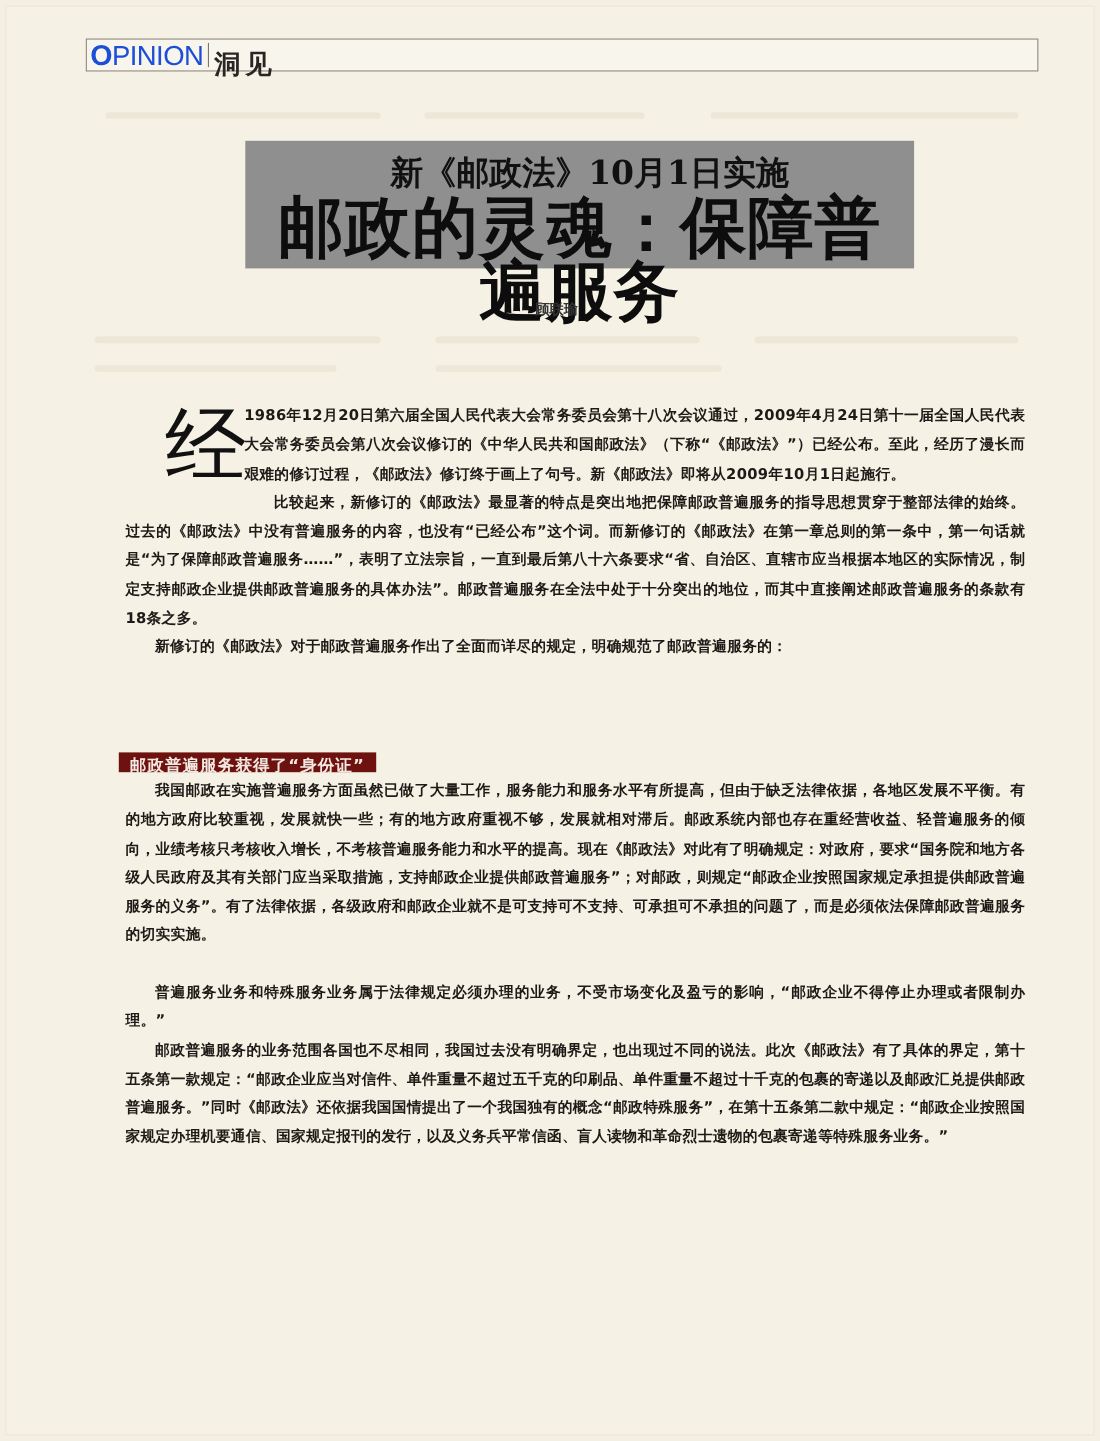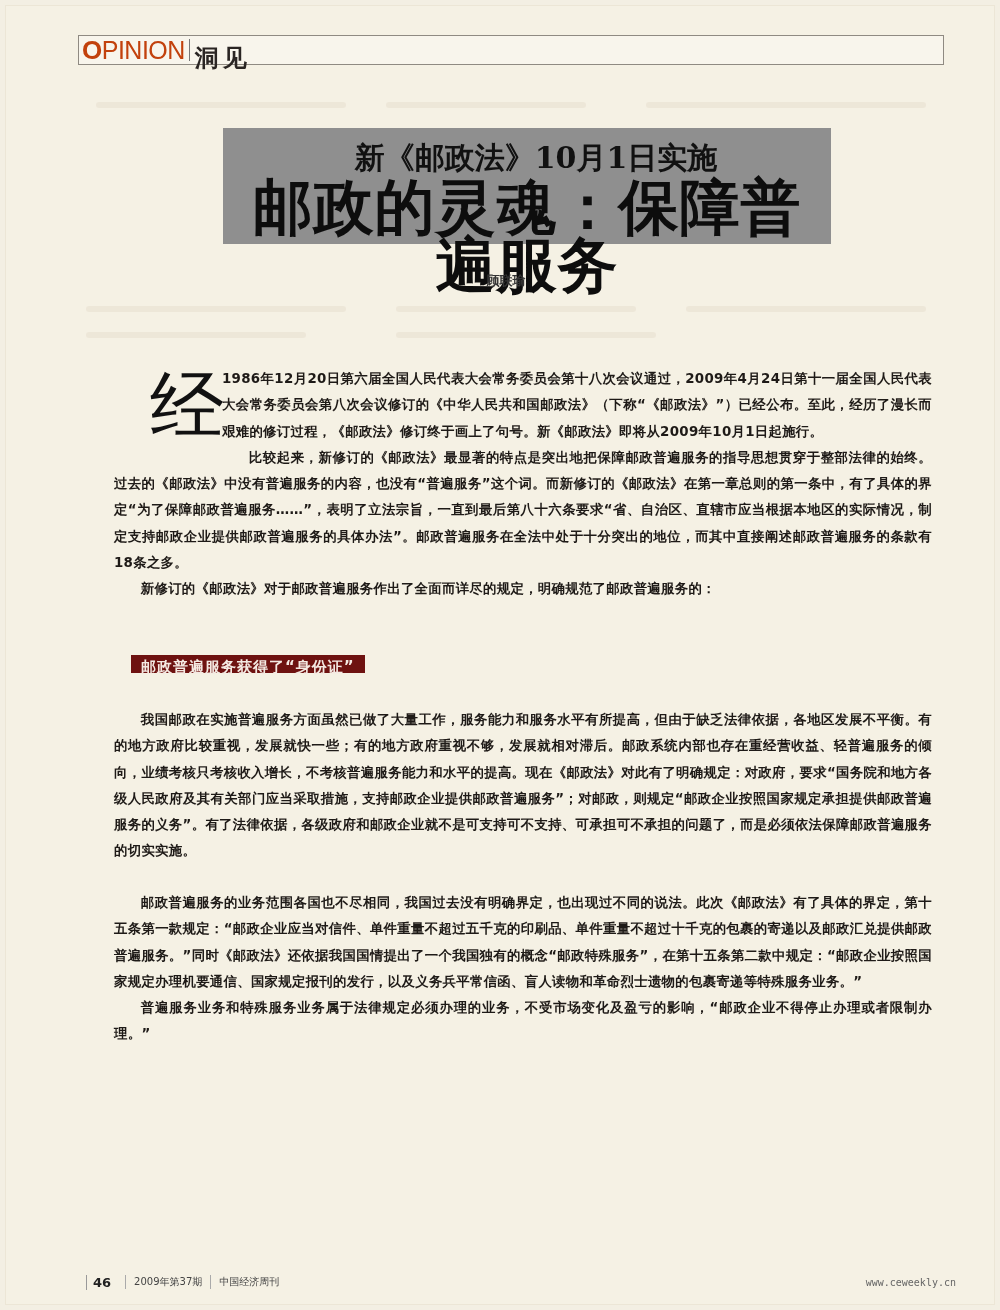--- a/index.html
+++ b/index.html
@@ -19,21 +19,21 @@
   
   .ghost { position: absolute; height: 6px; background: #e9e3d3; border-radius: 3px; opacity: .7; }
 
   .section-bar {
     position: absolute; left: 72px; top: 29px; width: 864px; height: 28px;
     border: 1px solid #8f8a82; background: #f8f5ec;
     display: flex; align-items: center;
   }
   .section-bar .en {
     font-family: "Liberation Sans", sans-serif;
-    font-size: 25px; letter-spacing: -0.5px; color: #c2410c; padding-left: 3px;
+    font-size: 25px; letter-spacing: -0.5px; color: #1d4ed8; padding-left: 3px;
     line-height: 28px;
   }
   .section-bar .en b { font-weight: 900; font-size: 26px; }
   .section-bar .sep { width: 1px; height: 22px; background: #777; margin: 0 5px 0 4px; }
   .section-bar .cn { font-size: 24px; font-weight: bold; color: #2a2523; letter-spacing: 4px; margin-top: 16px; }
 
   .headline-box {
     position: absolute; left: 217px; top: 122px; width: 608px; height: 116px;
     background: #8f8f8f;
     text-align: center;
@@ -61,24 +61,24 @@
 
   .lead { top: 360px; }
   .dropcap {
     float: left; font-size: 74px; line-height: 74px; font-weight: normal;
     margin: 2px 8px 0 36px; color: #111; width: 64px; height: 78px;
     font-family: "DejaVu Sans", sans-serif;
   }
   .lead p.first { text-indent: 0; }
 
   .sec-head {
-    position: absolute; left: 125px; height: 18px;
+    position: absolute; left: 102px; height: 18px;
     background: #6e1210;
     color: #f4e9e2; font-weight: bold; font-size: 15px;
-    line-height: 24px; padding: 0 10px; letter-spacing: 1px;
+    line-height: 24px; padding: 0 10px; letter-spacing: 1px; margin-top: 29px;
   }
 
   .footer {
     position: absolute; left: 80px; top: 1267px; width: 870px; height: 18px;
     font-size: 10px; color: #444; display: flex; align-items: center;
   }
   .footer .pn { font-weight: bold; font-size: 13px; color: #222; padding: 0 6px 0 6px; border-left: 1px solid #999; }
   .footer .vsep { width: 1px; height: 14px; background: #aaa; margin: 0 8px; }
   .footer .url { margin-left: auto; font-family: "DejaVu Sans Mono", monospace; font-size: 10px; color: #666; }
 </style>
@@ -105,35 +105,27 @@
   <div class="headline-box">
     <div class="kicker">新《邮政法》10月1日实施</div>
     <div class="title">邮政的灵魂：保障普遍服务</div>
   </div>
 
   <div class="byline">顾联瑜</div>
 
   <div class="body-text lead">
     <span class="dropcap">经</span>
     <p class="first">1986年12月20日第六届全国人民代表大会常务委员会第十八次会议通过，2009年4月24日第十一届全国人民代表大会常务委员会第八次会议修订的《中华人民共和国邮政法》（下称“《邮政法》”）已经公布。至此，经历了漫长而艰难的修订过程，《邮政法》修订终于画上了句号。新《邮政法》即将从2009年10月1日起施行。</p>
-    <p>比较起来，新修订的《邮政法》最显著的特点是突出地把保障邮政普遍服务的指导思想贯穿于整部法律的始终。过去的《邮政法》中没有普遍服务的内容，也没有“普遍服务”这个词。而新修订的《邮政法》在第一章总则的第一条中，有了具体的界定“为了保障邮政普遍服务……”，表明了立法宗旨，一直到最后第八十六条要求“省、自治区、直辖市应当根据本地区的实际情况，制定支持邮政企业提供邮政普遍服务的具体办法”。邮政普遍服务在全法中处于十分突出的地位，而其中直接阐述邮政普遍服务的条款有18条之多。</p>
+    <p>比较起来，新修订的《邮政法》最显著的特点是突出地把保障邮政普遍服务的指导思想贯穿于整部法律的始终。过去的《邮政法》中没有普遍服务的内容，也没有“已经公布”这个词。而新修订的《邮政法》在第一章总则的第一条中，第一句话就是“为了保障邮政普遍服务……”，表明了立法宗旨，一直到最后第八十六条要求“省、自治区、直辖市应当根据本地区的实际情况，制定支持邮政企业提供邮政普遍服务的具体办法”。邮政普遍服务在全法中处于十分突出的地位，而其中直接阐述邮政普遍服务的条款有18条之多。</p>
     <p>新修订的《邮政法》对于邮政普遍服务作出了全面而详尽的规定，明确规范了邮政普遍服务的：</p>
   </div>
 
   <div class="sec-head" style="top:649px;">邮政普遍服务获得了“身份证”</div>
   <div class="body-text" style="top:673px;margin-top:28px;">
     <p>我国邮政在实施普遍服务方面虽然已做了大量工作，服务能力和服务水平有所提高，但由于缺乏法律依据，各地区发展不平衡。有的地方政府比较重视，发展就快一些；有的地方政府重视不够，发展就相对滞后。邮政系统内部也存在重经营收益、轻普遍服务的倾向，业绩考核只考核收入增长，不考核普遍服务能力和水平的提高。现在《邮政法》对此有了明确规定：对政府，要求“国务院和地方各级人民政府及其有关部门应当采取措施，支持邮政企业提供邮政普遍服务”；对邮政，则规定“邮政企业按照国家规定承担提供邮政普遍服务的义务”。有了法律依据，各级政府和邮政企业就不是可支持可不支持、可承担可不承担的问题了，而是必须依法保障邮政普遍服务的切实实施。</p>
   </div>
 
   <div class="body-text" style="top:884px;">
+    <p>普遍服务业务和特殊服务业务属于法律规定必须办理的业务，不受市场变化及盈亏的影响，“邮政企业不得停止办理或者限制办理。”</p>
     <p>邮政普遍服务的业务范围各国也不尽相同，我国过去没有明确界定，也出现过不同的说法。此次《邮政法》有了具体的界定，第十五条第一款规定：“邮政企业应当对信件、单件重量不超过五千克的印刷品、单件重量不超过十千克的包裹的寄递以及邮政汇兑提供邮政普遍服务。”同时《邮政法》还依据我国国情提出了一个我国独有的概念“邮政特殊服务”，在第十五条第二款中规定：“邮政企业按照国家规定办理机要通信、国家规定报刊的发行，以及义务兵平常信函、盲人读物和革命烈士遗物的包裹寄递等特殊服务业务。”</p>
-    <p>普遍服务业务和特殊服务业务属于法律规定必须办理的业务，不受市场变化及盈亏的影响，“邮政企业不得停止办理或者限制办理。”</p>
   </div>
 
-  <div class="footer">
-    <span class="pn">46</span>
-    <span class="vsep"></span>
-    <span>2009年第37期</span>
-    <span class="vsep"></span>
-    <span>中国经济周刊</span>
-    <span class="url">www.ceweekly.cn</span>
-  </div>
 </div>
 
 </body></html>

